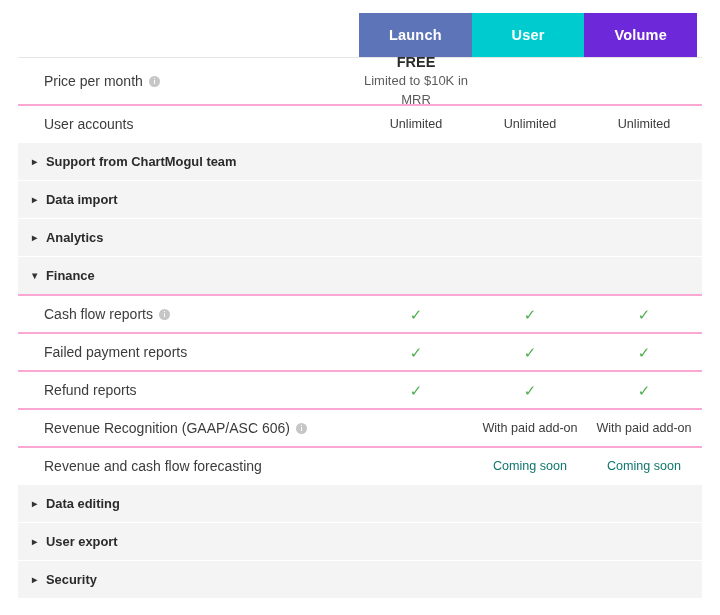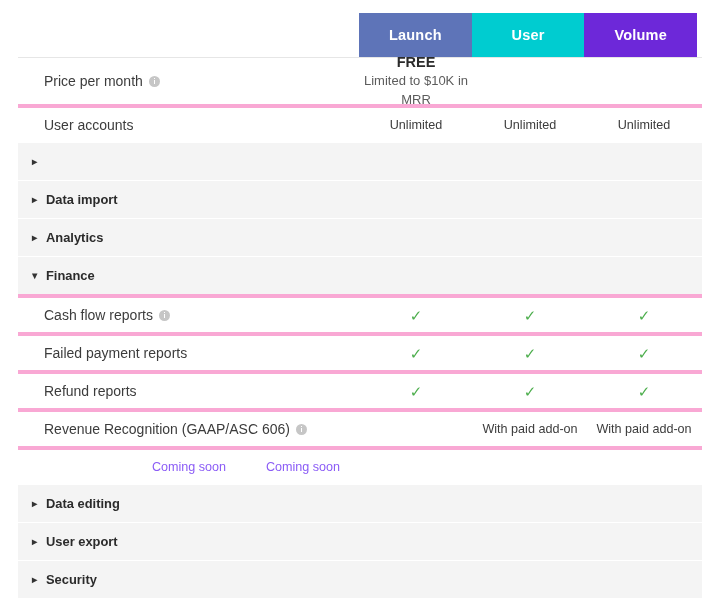--- a/index.html
+++ b/index.html
@@ -45,21 +45,21 @@
   .table-body {
     position: absolute;
     left: 18px;
     top: 57px;
     width: 684px;
   }
 
   .row {
     display: flex;
     align-items: center;
-    border-top: 4px solid #f9a8d4;
+    border-top: 2px solid #f9a8d4;
     box-sizing: border-box;
   }
 
   .cell-label {
     width: 341px;
     box-sizing: border-box;
     padding-left: 26px;
     font-size: 14px;
     color: #3c3c3c;
     display: flex;
@@ -145,21 +145,21 @@
     background: #ffffff;
   }
 
   .check-icon {
     display: inline-block;
     color: #4cae4c;
     font-size: 15px;
     line-height: 1;
   }
 
-  .muted { color: #8b5cf6; }
+  .muted { color: #0f766e; }
 
   .label-text { display: inline-block; }
 </style>
 </head>
 <body>
 
 <div class="pricing-table">
 
   <div class="plan-header-row">
       <div class="plan-tab" style="background: rgb(94, 116, 184);">Launch</div>
@@ -188,20 +188,21 @@
         <div class="cell-value">
           <span>Unlimited</span>
         </div>
         <div class="cell-value">
           <span>Unlimited</span>
         </div>
       </div>
       <div class="row row-section">
         <div class="cell-label">
           <span class="section-caret">►</span>
+          <span class="label-text">Support from ChartMogul team</span>
         </div>
         <div class="cell-value"></div>
         <div class="cell-value"></div>
         <div class="cell-value"></div>
       </div>
       <div class="row row-section">
         <div class="cell-label">
           <span class="section-caret">►</span>
           <span class="label-text">Data import</span>
         </div>
@@ -279,20 +280,23 @@
           <span></span>
         </div>
         <div class="cell-value">
           <span>With paid add-on</span>
         </div>
         <div class="cell-value">
           <span>With paid add-on</span>
         </div>
       </div>
       <div class="row row-feature">
+        <div class="cell-label">
+          <span class="label-text">Revenue and cash flow forecasting</span>
+        </div>
         <div class="cell-value">
           <span></span>
         </div>
         <div class="cell-value">
           <span class="muted">Coming soon</span>
         </div>
         <div class="cell-value">
           <span class="muted">Coming soon</span>
         </div>
       </div>

